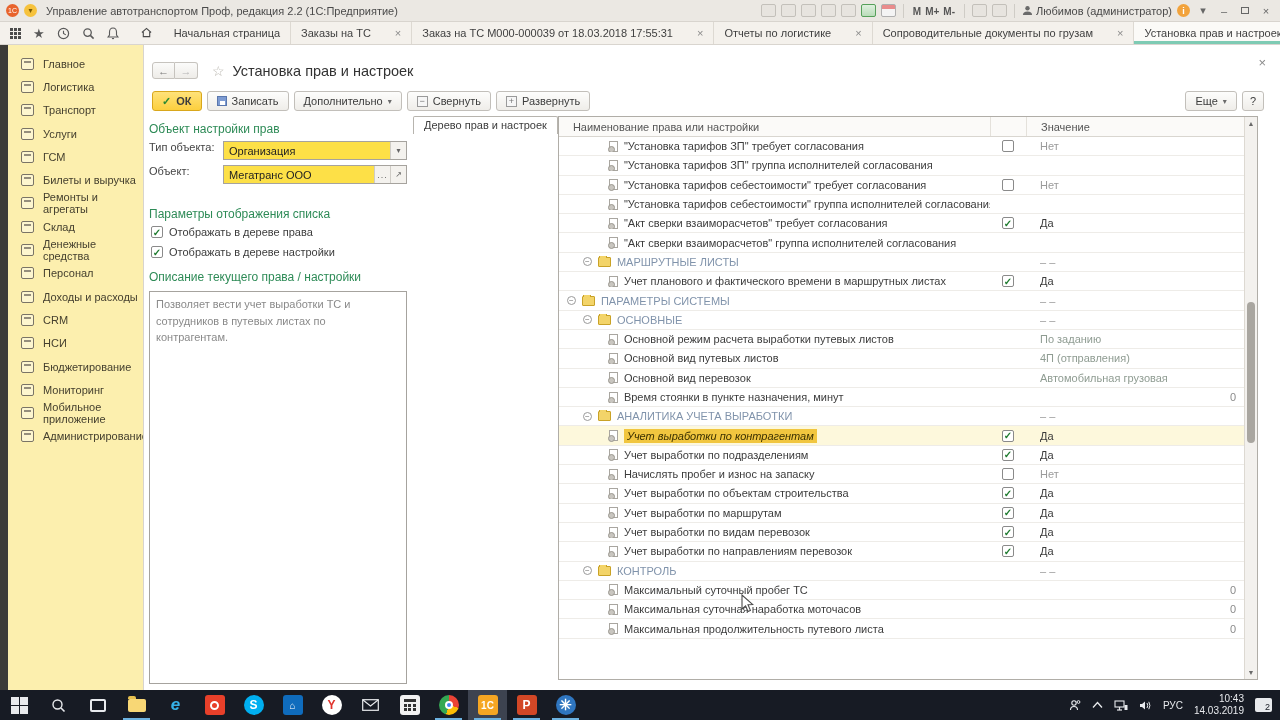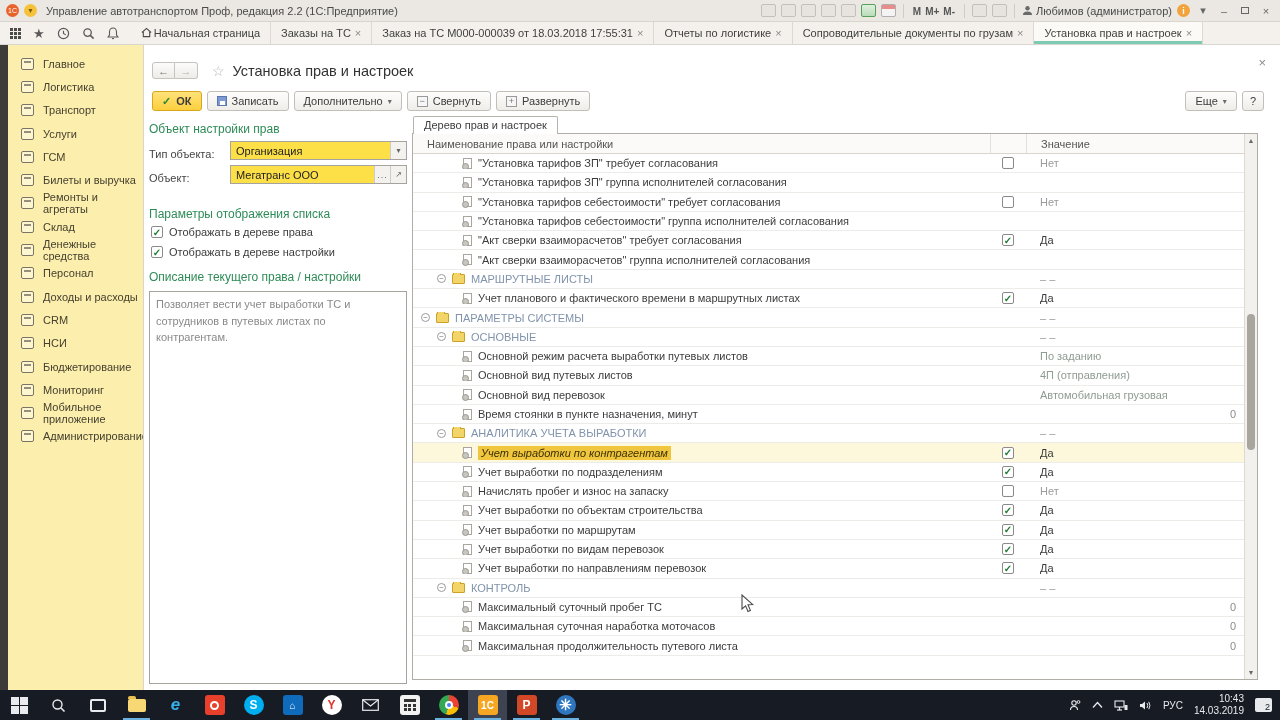--- a/index.html
+++ b/index.html
@@ -21,21 +21,21 @@
   .info-circle { width:13px; height:13px; border-radius:50%; background:#f2a33c; color:#fff; font-size:9px; font-weight:bold; display:flex; align-items:center; justify-content:center; }
   .win-btn { width:16px; height:16px; display:flex; align-items:center; justify-content:center; color:#666; font-size:11px; }
   .restore-glyph { width:8px; height:7px; border:1px solid #666; }
 
   
   .tabbar { height:23px; background:#f4f1ec; display:flex; align-items:stretch; border-bottom:1px solid #d9d5cf; }
   .quickicons { display:flex; align-items:center; gap:12px; padding:0 12px 0 10px; }
   .qi { color:#5a5a5a; display:flex; align-items:center; }
   .grid9 { display:grid; grid-template-columns:repeat(3,3px); grid-template-rows:repeat(3,3px); gap:1px; }
   .grid9 i { background:#4c4c4c; }
-  .tab { display:flex; align-items:center; gap:2px; padding:0 10px; border-right:1px solid #ddd9d2; color:#3f3f3f; position:relative; white-space:nowrap; }
+  .tab { display:flex; align-items:center; gap:22px; padding:0 10px; border-right:1px solid #ddd9d2; color:#3f3f3f; position:relative; white-space:nowrap; }
   .tab .tclose { color:#8a8a8a; font-size:11px; margin-left:2px; }
   .tab.active { background:#fbfaf7; }
   .tab.active::after { content:""; position:absolute; left:0; right:0; bottom:0; height:3px; background:#7ecbb4; }
 
   
   .main { height:645px; display:flex; }
   .dark-edge { width:8px; background:#3d3c38; }
   .sidebar { width:135px; background:#fcefae; padding-top:7px; display:flex; flex-direction:column; }
   .sb-item { height:23.3px; display:flex; align-items:center; gap:9px; padding-left:13px; color:#45402f; cursor:default; }
   .sb-ico { width:13px; height:12px; border:1px solid #7a7466; border-radius:2px; position:relative; flex:0 0 auto; background:#fdf6cf; }
@@ -61,32 +61,32 @@
   .save-ico { width:10px; height:10px; background:#7d9bd2; border:1px solid #5a77ad; position:relative; }
   .save-ico::after { content:""; position:absolute; left:2px; bottom:0; width:5px; height:4px; background:#fff; }
   .mini-tree { width:11px; height:11px; border:1px solid #9a9a9a; color:#777; font-size:9px; line-height:9px; text-align:center; background:#f6f6f6; }
   .drop-arrow { color:#6a6a6a; font-size:8px; }
   .cmd-right { margin-left:auto; display:flex; gap:5px; }
 
   
   .pagebody { flex:1; display:flex; min-height:0; }
   .left-panel { width:265px; padding:2px 2px 6px 5px; display:flex; flex-direction:column; }
   .sec-h { color:#2e8b57; font-size:12px; margin:4px 0 5px 0; }
-  .frow { display:flex; align-items:flex-end; margin-bottom:5px;gap:7px; }
+  .frow { display:flex; align-items:flex-start; margin-bottom:5px; }
   .flabel { width:74px; color:#444; }
   .combo { flex:1; height:19px; border:1px solid #a6a39e; display:flex; align-items:center; background:#fde047; }
   .combo .val { flex:1; padding:0 5px; color:#222; }
   .combo .cbtn { width:16px; height:100%; border-left:1px solid #cfccc6; display:flex; align-items:center; justify-content:center; color:#666; font-size:8px; background:#f4f2ee; }
   .combo .dots { font-size:9px; letter-spacing:1px; }
   .cb-row { display:flex; align-items:center; gap:6px; margin:0 0 8px 2px; color:#3c3c3c; }
   .cbx { width:12px; height:12px; border:1px solid #8a8a8a; background:#fff; display:inline-flex; align-items:center; justify-content:center; font-size:10px; color:#1d7a2e; font-weight:bold; flex:0 0 auto; border-radius:2px; }
   .desc-box { flex:1; border:1px solid #a6a39e; margin-top:2px; padding:4px 6px; color:#8a8a8a; line-height:1.5; background:#fff; }
 
   
-  .table-panel { flex:1; display:flex; flex-direction:column; padding:0 22px 10px 3px; min-width:0; }
+  .table-panel { flex:1; display:flex; flex-direction:row; padding:0 22px 10px 3px; min-width:0; }
   .tree-tab { align-self:flex-start; border:1px solid #b7b4ae; border-bottom:none; border-radius:2px 2px 0 0; background:#fff; padding:2px 10px 3px 10px; color:#3c3c3c; position:relative; z-index:2; margin-bottom:-1px; margin-left:1px; }
   .grid { flex:1; border:1px solid #b0ada7; background:#fff; position:relative; display:flex; flex-direction:column; overflow:hidden; }
   .gbody { position:absolute; inset:0 13px 0 0; display:flex; flex-direction:column; }
   .ghead { height:20px; display:flex; align-items:center; border-bottom:1px solid #d9d6d0; background:#fbfaf8; color:#555; flex:0 0 auto; }
   .ghead .hc1 { flex:1; padding-left:14px; }
   .ghead .hc2 { width:36px; border-left:1px solid #e4e1db; height:100%; }
   .ghead .hc3 { width:218px; border-left:1px solid #e4e1db; height:100%; display:flex; align-items:center; padding-left:14px; }
   .trow { height:19.3px; display:flex; align-items:center; border-bottom:1px solid #eeece8; flex:0 0 auto; }
   .trow.sel { background:#fdf8dc; }
   .tname { flex:1; display:flex; align-items:center; gap:6px; min-width:0; overflow:hidden; white-space:nowrap; }

